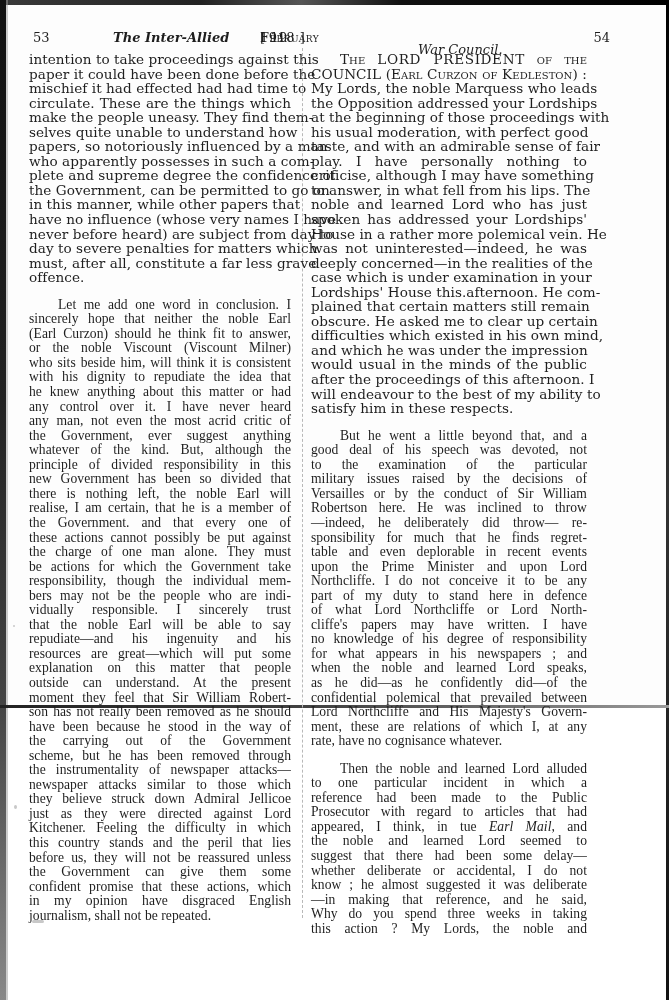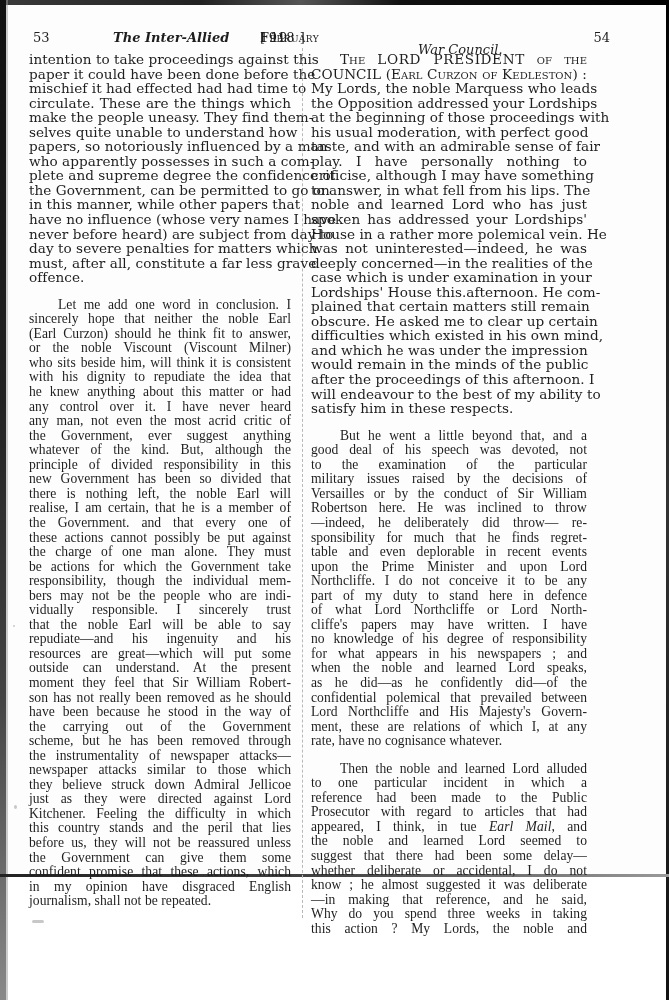--- a/index.html
+++ b/index.html
@@ -11,21 +11,21 @@
       width: 669px;
       height: 1000px;
       position: relative;
       overflow: hidden;
       font-family: "DejaVu Serif", "Liberation Serif", serif;
       color: #1e1e1e;
     }
     .page {
       position: absolute;
       left: 0; top: 0;
-      width: 669px; height: 877px;
+      width: 669px; height: 708px;
       background: #fdfdfd;
     }
     .edge-top {
       position: absolute;
       left: 0; top: 0;
       width: 669px; height: 5px;
       background: linear-gradient(to right, #3a3a3a 0%, #222 30%, #555 45%, #111 60%, #000 100%);
     }
     .edge-left {
       position: absolute;
@@ -188,20 +188,21 @@
         <span class="line">the Government. and that every one of</span>
         <span class="line">these actions cannot possibly be put against</span>
         <span class="line">the charge of one man alone. They must</span>
         <span class="line">be actions for which the Government take</span>
         <span class="line">responsibility, though the individual mem-</span>
         <span class="line">bers may not be the people who are indi-</span>
         <span class="line">vidually responsible. I sincerely trust</span>
         <span class="line">that the noble Earl will be able to say</span>
         <span class="line">repudiate—and his ingenuity and his</span>
         <span class="line">resources are great—which will put some</span>
+        <span class="line">explanation on this matter that people</span>
         <span class="line">outside can understand. At the present</span>
         <span class="line">moment they feel that Sir William Robert-</span>
         <span class="line">son has not really been removed as he should</span>
         <span class="line">have been because he stood in the way of</span>
         <span class="line">the carrying out of the Government</span>
         <span class="line">scheme, but he has been removed through</span>
         <span class="line">the instrumentality of newspaper attacks—</span>
         <span class="line">newspaper attacks similar to those which</span>
         <span class="line">they believe struck down Admiral Jellicoe</span>
         <span class="line">just as they were directed against Lord</span>
@@ -231,21 +232,21 @@
         <span class="line">spoken has addressed your Lordships'</span>
         <span class="line">House in a rather more polemical vein. He</span>
         <span class="line">was not uninterested—indeed, he was</span>
         <span class="line">deeply concerned—in the realities of the</span>
         <span class="line">case which is under examination in your</span>
         <span class="line">Lordships' House this.afternoon. He com-</span>
         <span class="line">plained that certain matters still remain</span>
         <span class="line">obscure. He asked me to clear up certain</span>
         <span class="line">difficulties which existed in his own mind,</span>
         <span class="line">and which he was under the impression</span>
-        <span class="line">would remain in the minds of the public</span>
+        <span class="line">would usual in the minds of the public</span>
         <span class="line">after the proceedings of this afternoon. I</span>
         <span class="line">will endeavour to the best of my ability to</span>
         <span class="line last">satisfy him in these respects.</span>
       </p>
     <p id="rp2">
         <span class="line ind">But he went a little beyond that, and a</span>
         <span class="line">good deal of his speech was devoted, not</span>
         <span class="line">to the examination of the particular</span>
         <span class="line">military issues raised by the decisions of</span>
         <span class="line">Versailles or by the conduct of Sir William</span>

